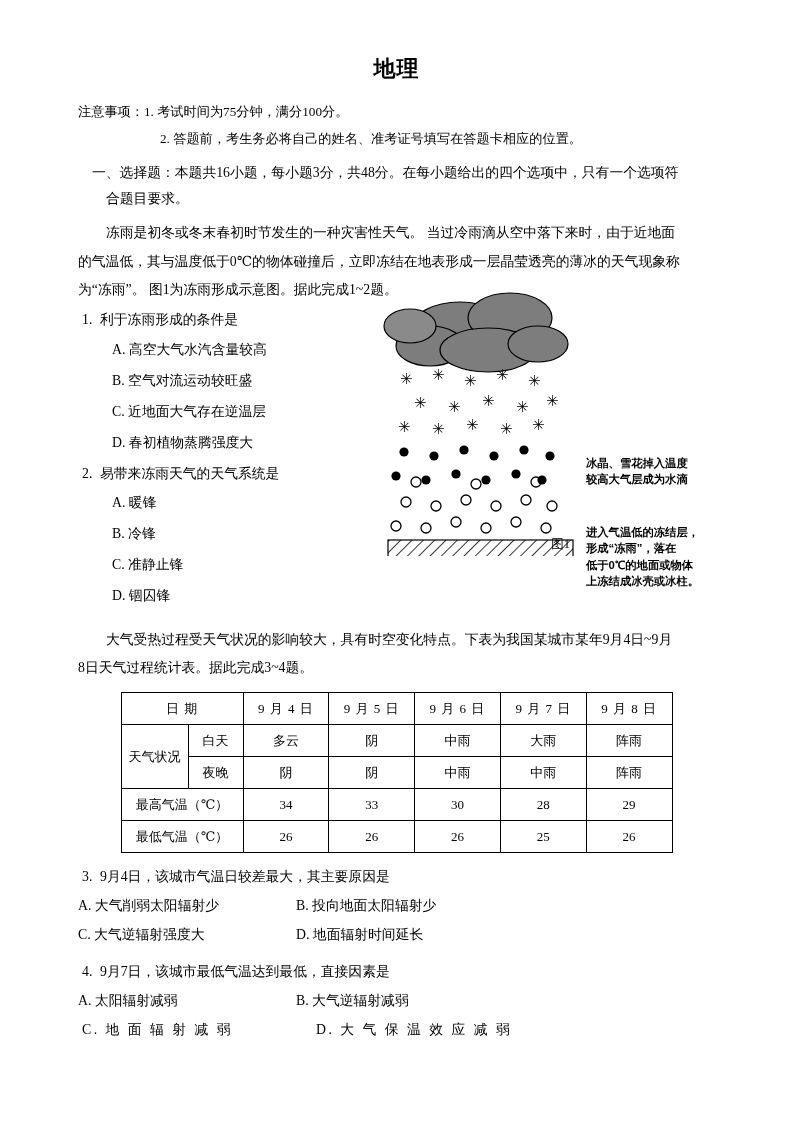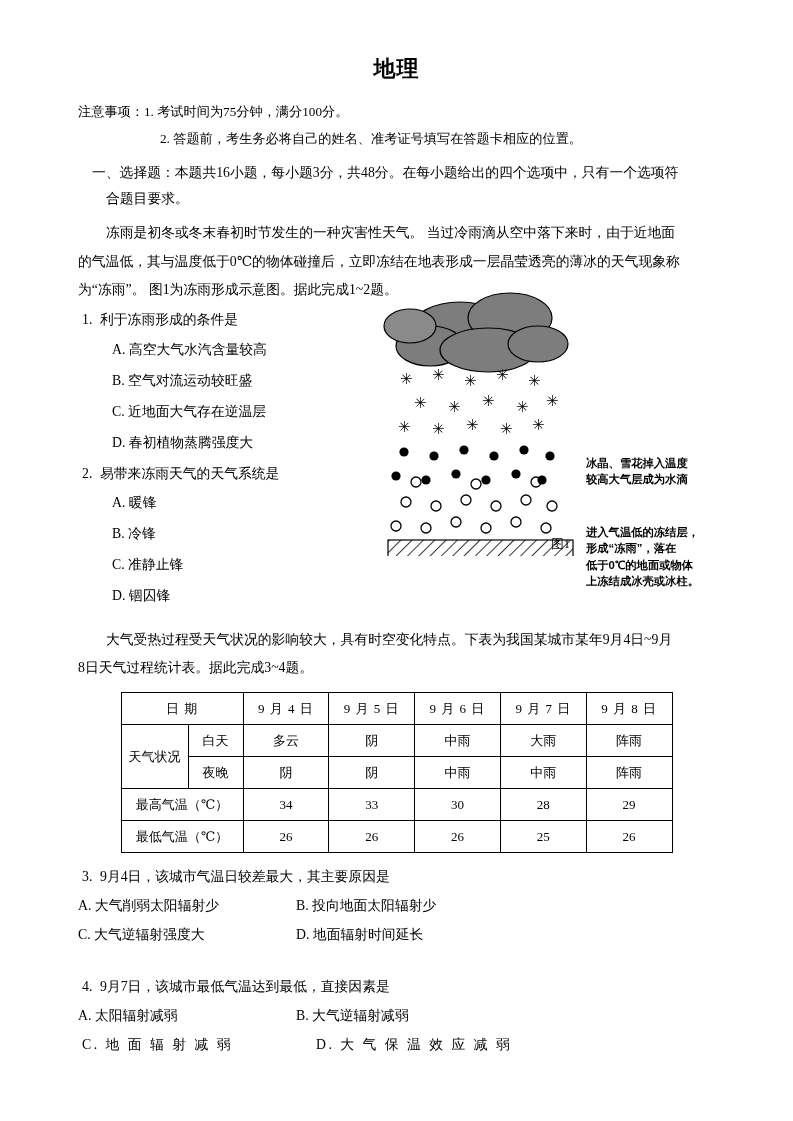--- a/index.html
+++ b/index.html
@@ -231,21 +231,21 @@
       </div>
       <div class="opt-row">
         <div class="a">A. 大气削弱太阳辐射少</div>
         <div class="b">B. 投向地面太阳辐射少</div>
       </div>
       <div class="opt-row">
         <div class="a">C. 大气逆辐射强度大</div>
         <div class="b">D. 地面辐射时间延长</div>
       </div>
 
-      <div class="q" style="margin-top:23px">
+      <div class="q" style="margin-top:8px">
         <span class="q-num">4.</span><span>9月7日，该城市最低气温达到最低，直接因素是</span>
       </div>
       <div class="opt-row">
         <div class="a">A. 太阳辐射减弱</div>
         <div class="b">B. 大气逆辐射减弱</div>
       </div>
       <div class="opt-row">
         <div class="a spaced" style="margin-left:4px">C. 地 面 辐 射 减 弱</div>
         <div class="b spaced" style="margin-left:16px">D. 大 气 保 温 效 应 减 弱</div>
       </div>

